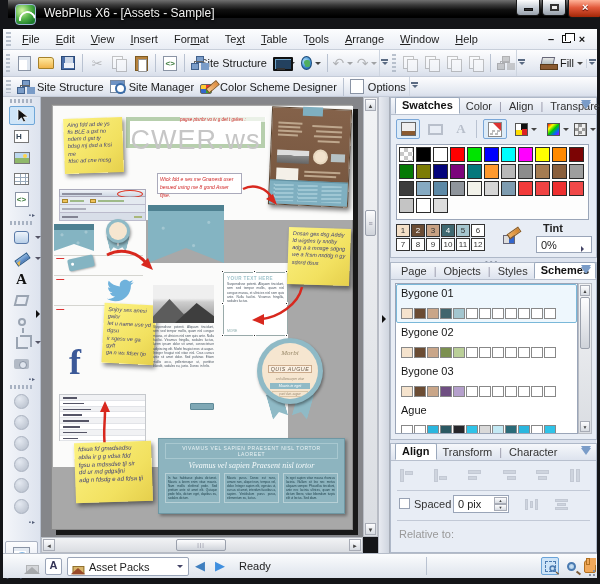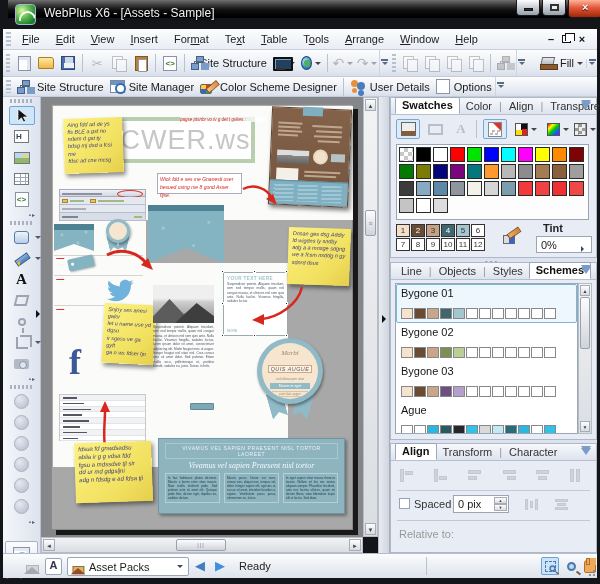--- a/index.html
+++ b/index.html
@@ -374,24 +374,20 @@
         <div class="tbtn">
           <i class="i-sm"></i>
           <span class="tlabel">Site Manager</span>
         </div>
         <div class="tbtn">
           <i class="i-csd"></i>
           <span class="tlabel">Color Scheme Designer</span>
         </div>
         <div class="tsep"></div>
         <div class="tbtn">
-          <i class="i-ud"></i>
-          <span class="tlabel">User Details</span>
-        </div>
-        <div class="tbtn">
           <i class="i-opt"></i>
           <span class="tlabel">Options</span>
         </div>
       </div>
     <div class="chev">
         <b></b>
         <i></i>
       </div>
   </div>
 
@@ -468,21 +464,21 @@
   <div class="abs" style="left:5px;top:573px;font-size:6px;color:#55607a">⇕</div>
   <div class="abs" style="left:18px;top:573px;font-size:6px;color:#55607a">▪▸</div>
 
   <div id="canvas">
     <div id="page">
 
       <div class="wh" style="left:1px;top:1px;width:300px;height:114px"></div>
       <div class="wh" style="left:1px;top:115px;width:93px;height:247px"></div>
       <div class="wh" style="left:94px;top:158px;width:142px;height:204px"></div>
 
-      <div id="cwer" style="left:64px;top:12px;width:139px;height:46px">CWER.ws</div>
+      <div id="cwer" style="left:74px;top:12px;width:139px;height:31px">CWER.ws</div>
       <div class="abs hand-red" style="left:128px;top:12px;width:86px;font-size:4.5px;background:rgba(255,255,255,.7)">pagse ptsnbr vo iv g det t gvkes :</div>
 
       <div class="sticky" style="left:12px;top:13px;width:59px;height:55px;transform:rotate(-2deg)">Aing fdd ad de ys
 fis BLE a gst no
 ndem d gst ty
 bdsg mj dsd a fcsi me
 fdsc ad cne mcsg</div>
 
       <div class="abs hand-red" style="left:105px;top:68px;width:85px;height:21px;border:1px solid #aab;background:#fff;font-size:5px;line-height:1.6;padding:1px 2px;white-space:pre-line">Wick fdd e ses me Gnanesti user
 besued using me 8 gond Asser fijse.</div>
@@ -772,21 +768,21 @@
       <div style="position:absolute;left:152px;top:124px;font-weight:bold;color:#222">Tint</div>
       <div class="spin" style="position:absolute;left:145px;top:138px;width:56px;height:17px">
         <span>0%</span>
         <i class="dd" style="position:absolute;right:4px;top:6px;border-top-color:#446;transform:rotate(-90deg)"></i>
       </div>
     </div>
     <div style="position:absolute;left:95px;top:160px;color:#8a93a2;font-size:8px;letter-spacing:2px">•••</div>
 
     <div class="panel" style="top:165px;height:178px">
       <div class="ptabs" id="sctabs">
-          <span class="ptab">Line</span>
+          <span class="ptab">Page</span>
           <span class="ptabsep">|</span>
           <span class="ptab">Objects</span>
           <span class="ptabsep">|</span>
           <span class="ptab">Styles</span>
           <span class="ptab active">Schemes</span>
           <i class="pmenu"></i>
         </div>
       <div style="position:absolute;left:4px;top:20px;right:18px;bottom:5px;background:#fff;border:1px solid #9aa5b8;overflow:hidden" id="schemeslist">
           <div class="scheme-item sel">
             <div class="nm">Bygone 01</div>

